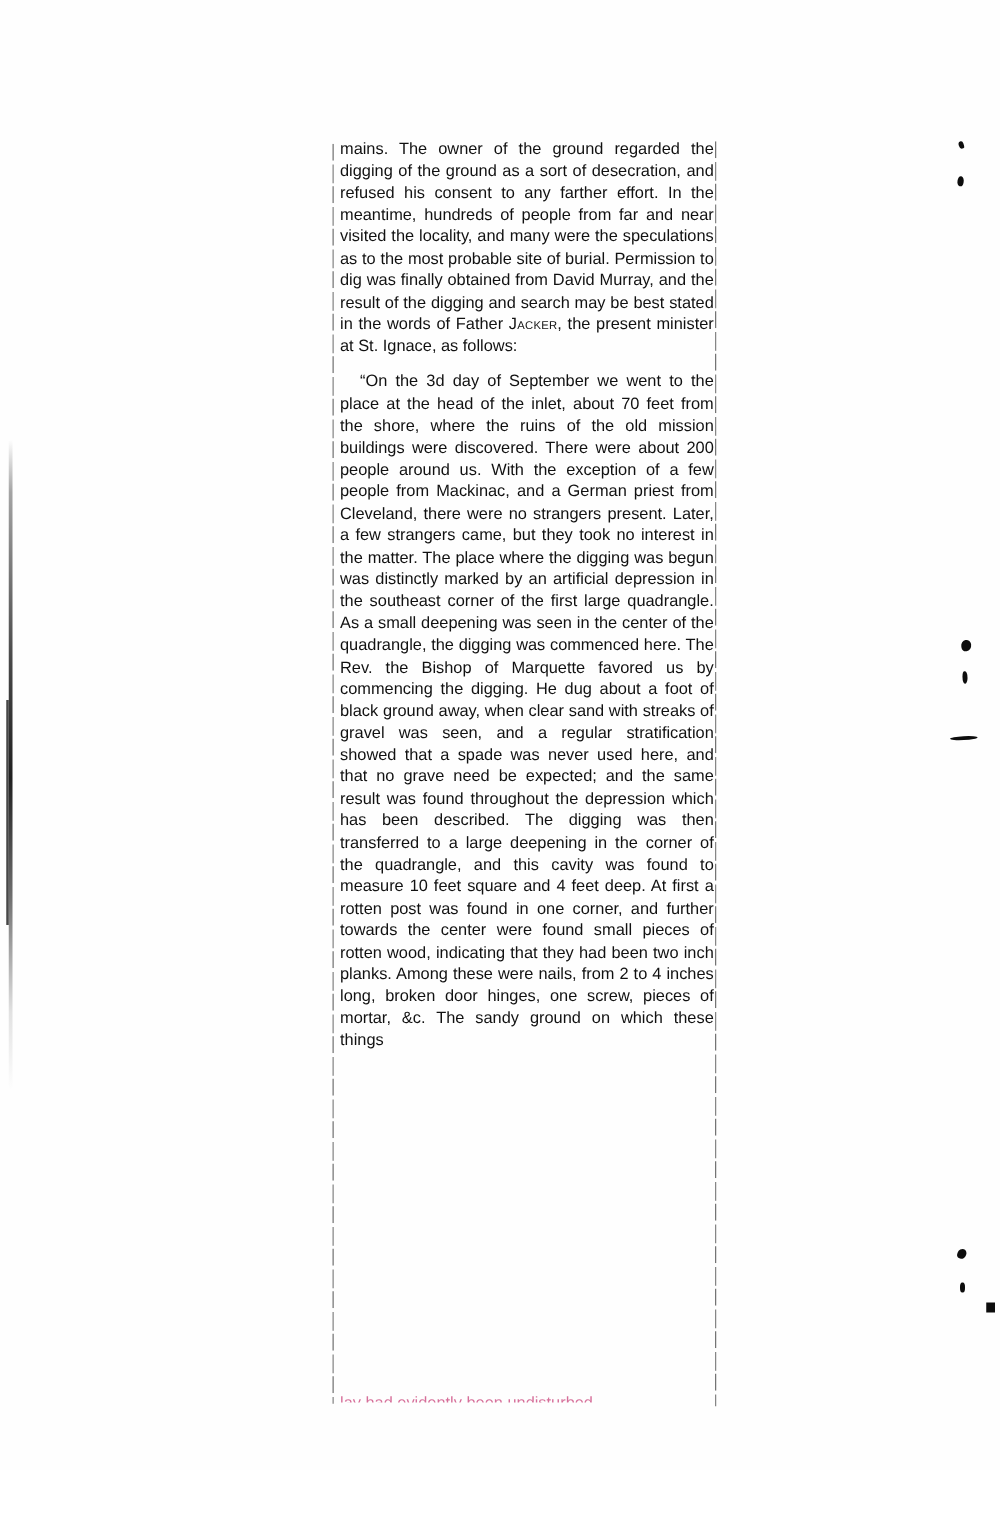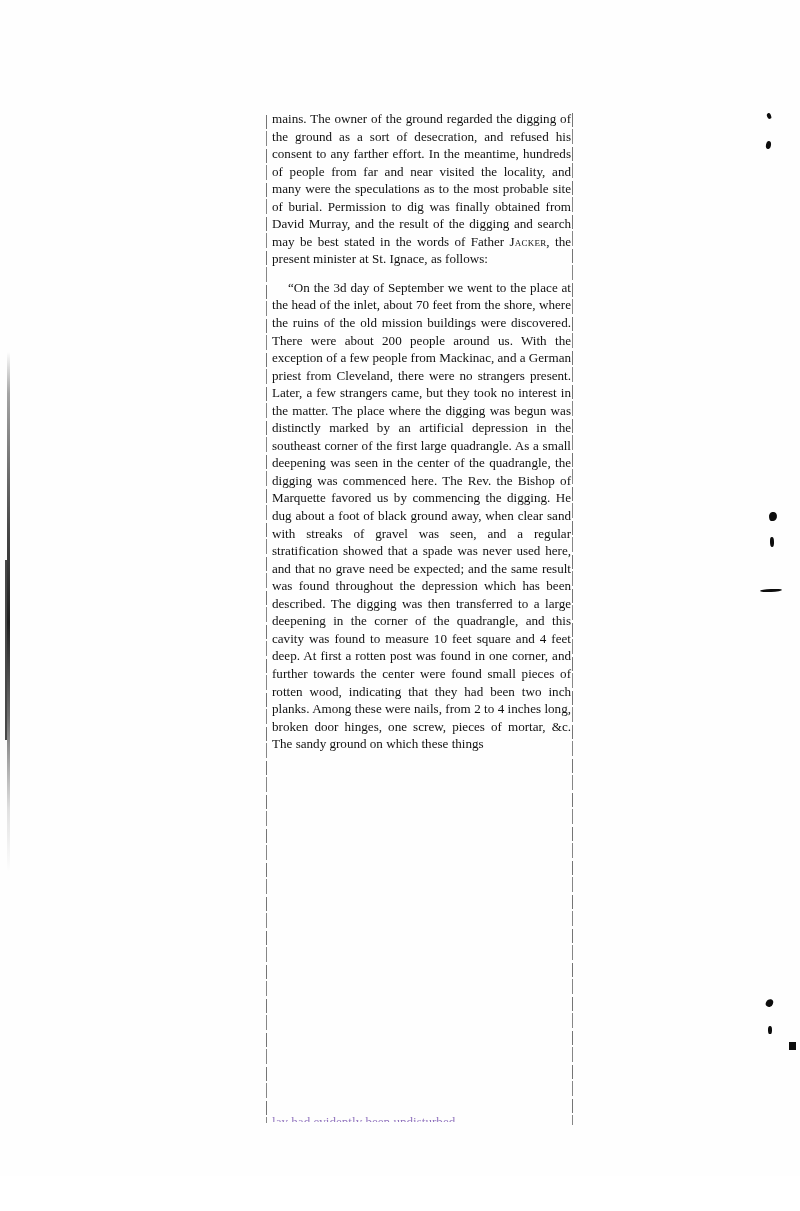--- a/index.html
+++ b/index.html
@@ -6,21 +6,21 @@
     margin: 0;
     padding: 0;
     background: #ffffff;
   }
   .page {
     position: relative;
     width: 800px;
     height: 1176px;
     background: #fefefe;
     overflow: hidden;
-    font-family: Liberation Serif, serif;
+    font-family: Liberation Sans, sans-serif;
   }
 
   
   .scan-edge-left {
     position: absolute;
     left: 7px;
     top: 352px;
     width: 3px;
     height: 520px;
     background: linear-gradient(to bottom,
@@ -80,21 +80,21 @@
   
   .clipped-line {
     position: absolute;
     left: 272px;
     top: 1113px;
     width: 299px;
     height: 9px;
     overflow: hidden;
     font-size: 13.1px;
     line-height: 17.55px;
-    color: #4c1d95;
+    color: #be185d;
     text-align: justify;
     opacity: 0.62;
   }
 
   
   .speck {
     position: absolute;
     background: #0d0d0d;
   }
   .speck.s1 { left: 767px; top: 113px;  width: 4px;  height: 6px;  border-radius: 50% 40% 30% 50%; transform: rotate(-18deg); }

